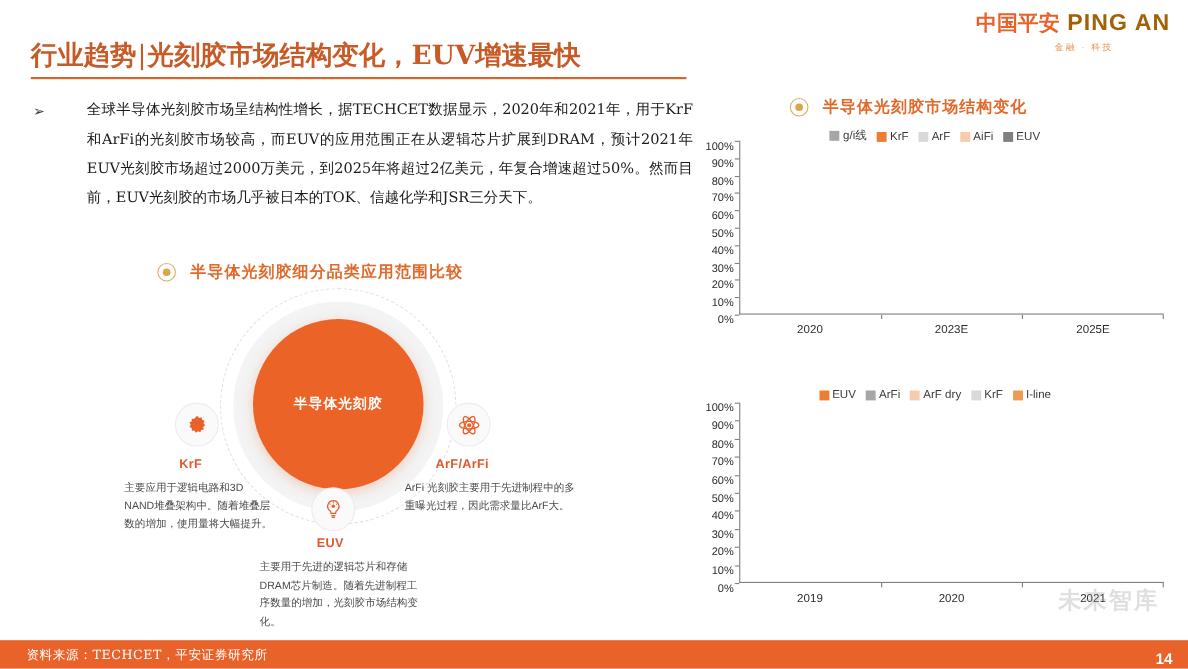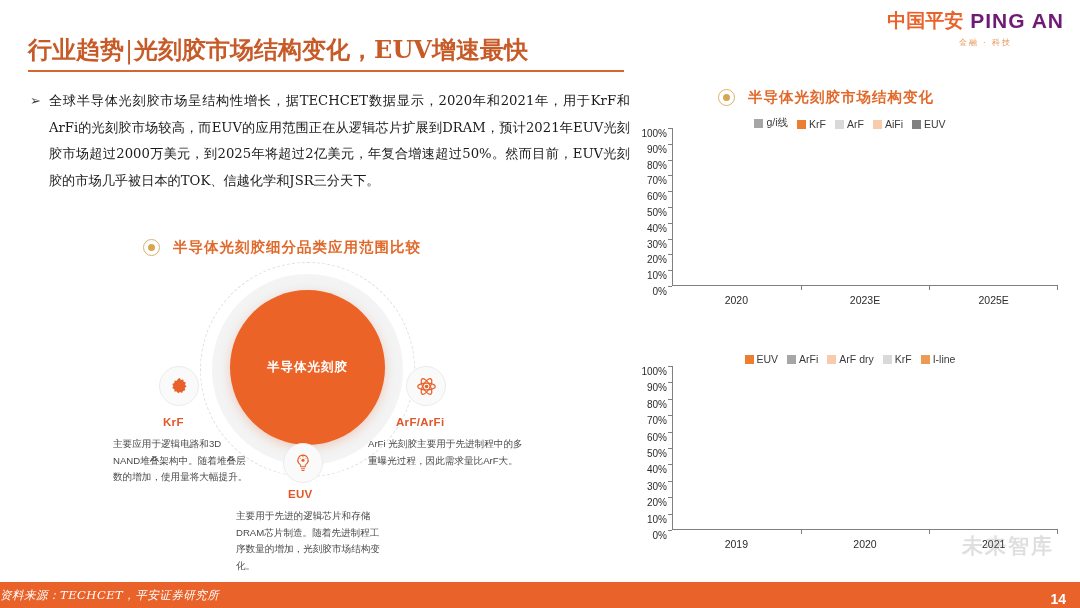--- a/index.html
+++ b/index.html
@@ -8,38 +8,38 @@
     background: #ffffff;
     font-family: "Liberation Sans", "DejaVu Sans", sans-serif;
     overflow: hidden;
   }
   .slide { position: relative; width: 1080px; height: 608px; background: #fff; }
 
   
   .logo { position: absolute; right: 16px; top: 8px; text-align: right; }
   .logo-row { display: flex; align-items: center; justify-content: flex-end; gap: 7px; }
   .logo-cn { font-size: 19px; font-weight: 700; color: #e8622a; letter-spacing: 0px; text-align: right; }
-  .logo-en { font-size: 21px; font-weight: 700; color: #701a75; letter-spacing: 1px; text-align: center; }
+  .logo-en { font-size: 21px; font-weight: 700; color: #a16207; letter-spacing: 1px; text-align: center; }
   .logo-sub { font-size: 8px; color: #e8914f; letter-spacing: 2px; margin-top: 3px; margin-right: 52px; }
 
   
   .title-wrap { position: absolute; left: 28px; top: 34px; width: 620px; }
   .title {
     font-family: "DejaVu Serif", "Liberation Serif", serif;
     font-size: 24px; font-weight: 700; color: #c75b28; white-space: nowrap;
   }
   .title .sep { color: #c75b28; font-weight: 400; padding: 0 1px; }
   .title-rule { margin-top: 4px; height: 2px; background: #d4672e; width: 596px; }
 
   
   .bullet { position: absolute; left: 30px; top: 88px; width: 600px; display: flex; gap: 8px; }
   .bullet-mark { font-size: 13px; color: #3d3d3d; line-height: 26px; flex: 0 0 auto; }
   .bullet-text {
     font-family: "DejaVu Serif", "Liberation Serif", serif;
-    font-size: 13.2px; line-height: 26.5px; color: #1a1a1a; text-align: justify;
+    font-size: 13.2px; line-height: 26.5px; color: #1a1a1a; text-align: justify; margin-left: 30px;
   }
 
   
   .sec-head { display: flex; align-items: center; gap: 13px; }
   .dot-ring {
     width: 17px; height: 17px; border-radius: 50%;
     border: 1.4px solid #d8b26a; display: flex; align-items: center; justify-content: center;
     flex: 0 0 auto;
   }
   .dot-ring i { width: 7px; height: 7px; border-radius: 50%; background: #d8a64e; display: block; }
@@ -114,21 +114,21 @@
   .xlab { position: absolute; bottom: -20px; transform: translateX(-50%); font-size: 10.5px; color: #2b2b2b;
           white-space: nowrap; }
 
   
   .footer {
     position: absolute; left: 0; bottom: 0; width: 1080px; height: 26px;
     background: #e8622a; display: flex; align-items: center;
   }
   .footer-txt {
     font-family: "DejaVu Serif", "Liberation Serif", serif;
-    color: #ffffff; font-size: 11.5px; letter-spacing: .5px; font-style: italic;
+    color: #ffffff; font-size: 11.5px; margin-left: 24px; letter-spacing: .5px;
   }
   .pagenum { position: absolute; right: 14px; bottom: 1px; color: #fff; font-size: 14px; font-weight: 700; }
 
   
   .wm { position: absolute; color: rgba(120,120,120,0.28); font-weight: 700; pointer-events: none; }
   .wm-a { right: 26px; bottom: 48px; font-size: 21px; letter-spacing: 2px; color: rgba(150,150,150,0.30); }
   .wm-b { right: 70px; bottom: 6px; font-size: 26px; letter-spacing: 2px; color: rgba(255,255,255,0.85); }
   .wm-c { right: 244px; bottom: 6px; font-size: 26px; letter-spacing: 1px; color: rgba(255,255,255,0.9); }
 </style>
 </head>

